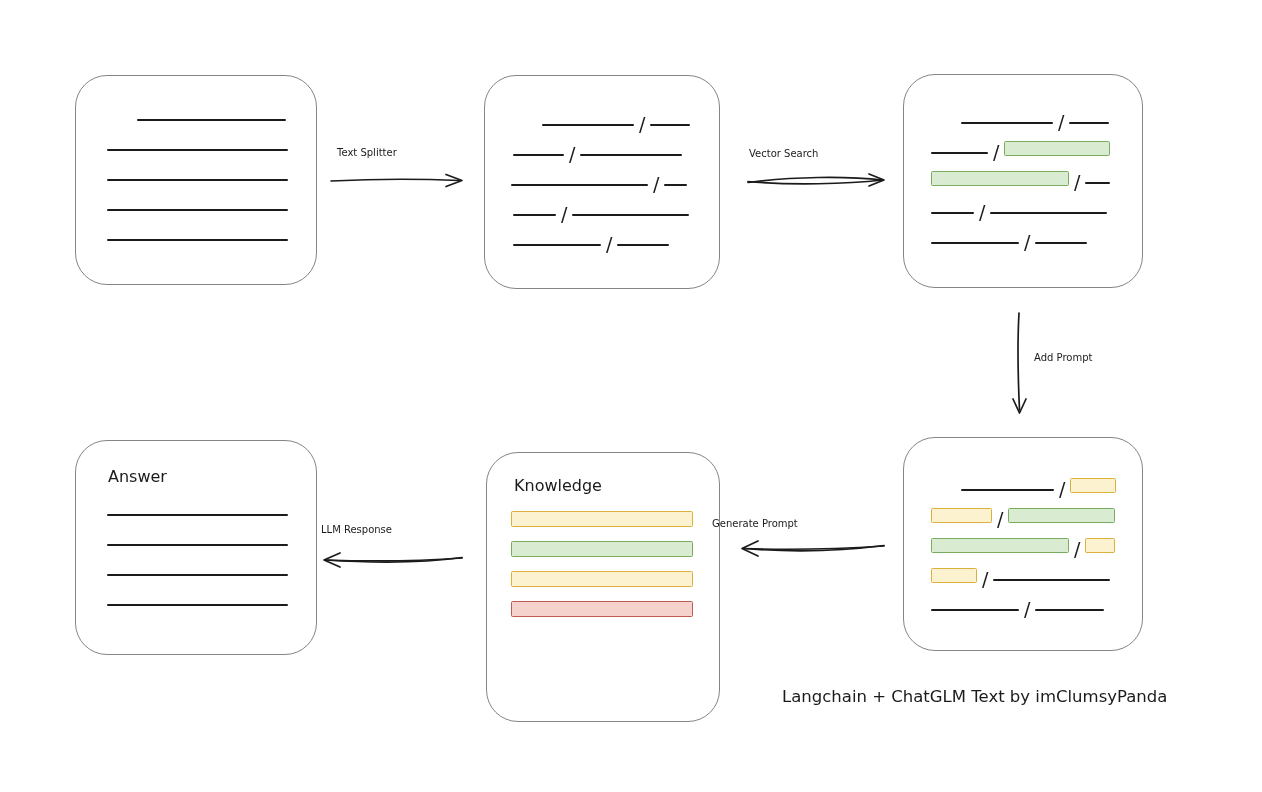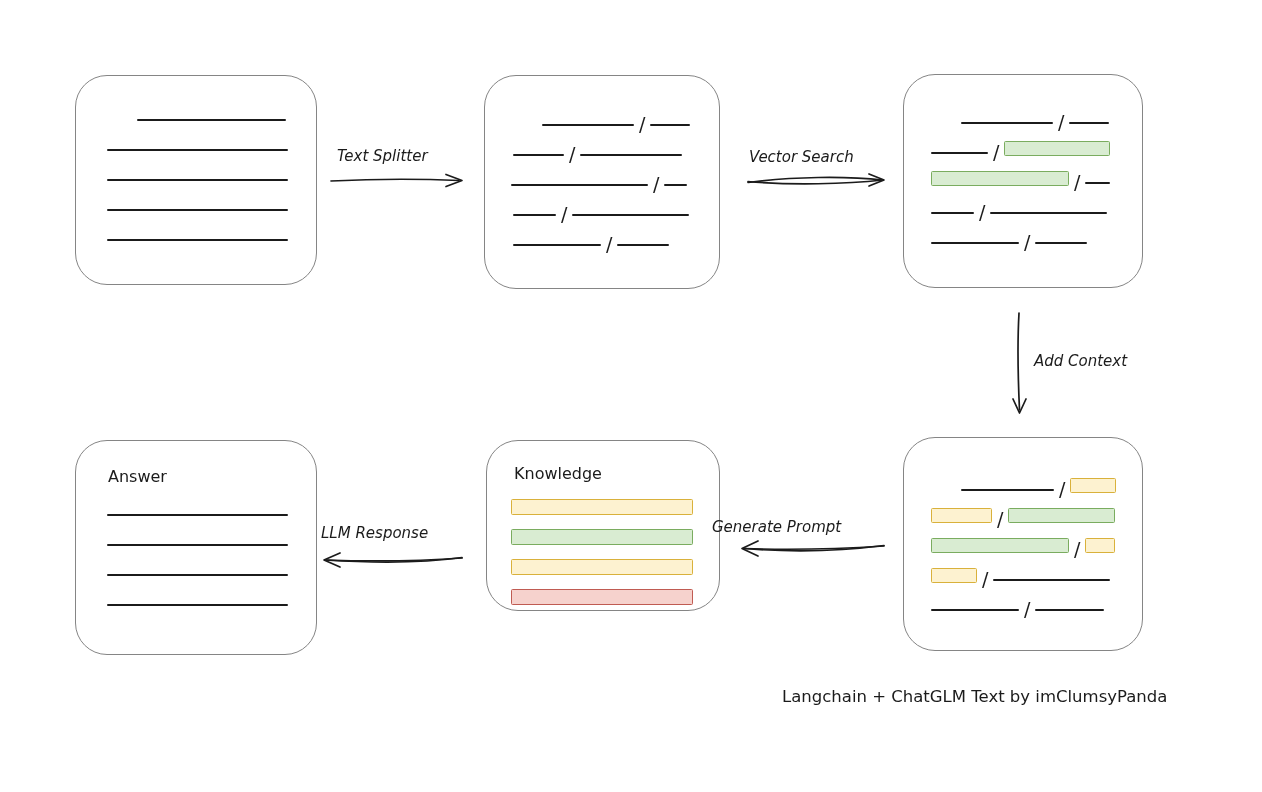--- a/index.html
+++ b/index.html
@@ -45,22 +45,22 @@
   
   .box-document .rows{padding-top:17px;}
   .box-chunks .rows{padding-top:22px;}
   .box-matched .rows{padding-top:21px;}
   .box-context .rows{padding-top:25px;}
   .box-prompt .rows{padding-top:16px;}
   .box-prompt .chip{height:16px;}
   .box-answer .rows{padding-top:19px;}
 
   .flow-label{
-    position:absolute;font-size:15px;font-weight:500;
-    color:var(--ink);white-space:nowrap;font-style:italic;
+    position:absolute;font-size:10px;font-weight:500;
+    color:var(--ink);white-space:nowrap;
   }
   .footer-credit{
     position:absolute;font-size:16.5px;font-weight:500;
     color:var(--ink);white-space:nowrap;
   }
   svg.arrow-layer{position:absolute;left:0;top:0;pointer-events:none;}
   svg.arrow-layer path,svg.arrow-layer polyline{
     fill:none;stroke:var(--ink);stroke-width:1.7;
     stroke-linecap:round;stroke-linejoin:round;
   }
@@ -173,21 +173,21 @@
           <span class="seg-line" style="width: 117px;"></span>
         </div>
         <div class="row" style="margin-left: 27px;">
           <span class="seg-line" style="width: 88px;"></span>
           <span class="slash">/</span>
           <span class="seg-line" style="width: 69px;"></span>
         </div>
       </div>
   </div>
 
-  <div class="box box-prompt" style="left:486px;top:440px;width:234px;height:171px">
+  <div class="box box-prompt" style="left:486px;top:452px;width:234px;height:270px">
     <div class="rows">
         <div class="row" style="margin-left: 27px; height: 28px;">
           <span class="row-title">Knowledge</span>
         </div>
         <div class="row" style="margin-left: 24px;">
           <span class="chip chip-yellow" style="width: 182px;"></span>
         </div>
         <div class="row" style="margin-left: 24px;">
           <span class="chip chip-green" style="width: 182px;"></span>
         </div>
@@ -241,19 +241,19 @@
     </g>
     <g>
       <path d="M462,557.5 C420,563.5 372,563 325,560"></path>
       <path d="M462,558 C420,561 372,561.5 325,560"></path>
       <polyline points="340,553 324,560 340,567"></polyline>
     </g>
   </svg>
 
   <div class="flow-label" style="left:337px;top:147px">Text Splitter</div>
   <div class="flow-label" style="left:749px;top:148px">Vector Search</div>
-  <div class="flow-label" style="left:1034px;top:352px">Add Context</div>
+  <div class="flow-label" style="left:1034px;top:352px">Add Prompt</div>
   <div class="flow-label" style="left:712px;top:518px">Generate Prompt</div>
   <div class="flow-label" style="left:321px;top:524px">LLM Response</div>
 
   <div class="footer-credit" style="left:782px;top:687px">Langchain + ChatGLM Text by imClumsyPanda</div>
 
 </div>
 
 </body></html>

